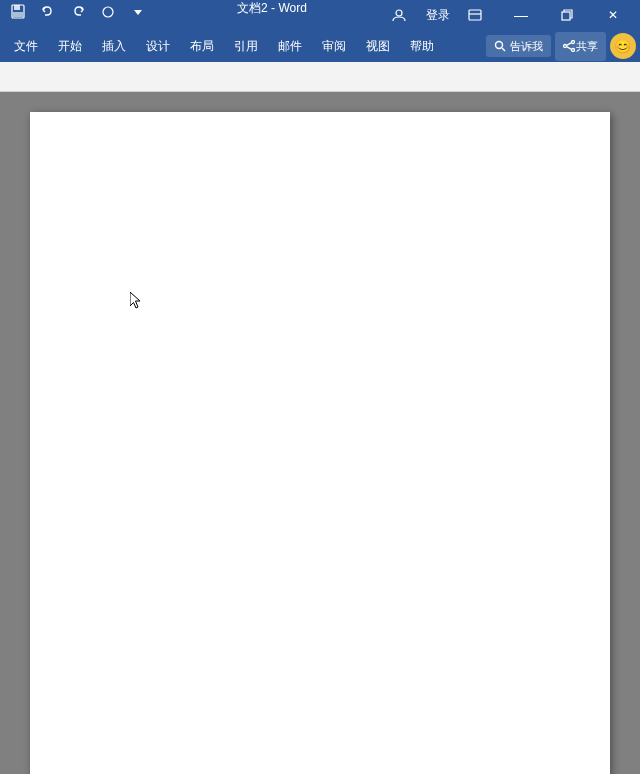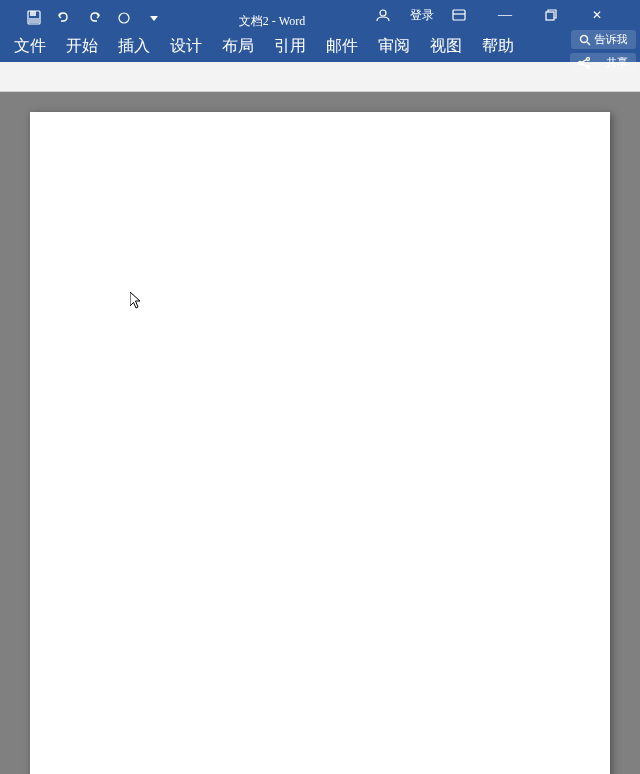--- a/index.html
+++ b/index.html
@@ -3,24 +3,23 @@
   <meta charset="utf-8">
   <style>
     * { margin: 0; padding: 0; box-sizing: border-box; }
     body { width: 640px; height: 774px; overflow: hidden; font-family: 'Microsoft YaHei', 'SimSun', sans-serif; background: #f0f0f0; }
 
     
     .title-bar {
       background: #2b579a;
       height: 30px;
       display: flex;
-      align-items: flex-end;
-      padding: 0 20px;
-      color: white;
-      font-family: Liberation Serif, serif;
+      align-items: flex-start;
+      padding: 0 4px;
+      color: white;
     }
     .title-bar-left {
       display: flex;
       align-items: center;
       gap: 2px;
       flex: 0 0 auto;
     }
     .title-bar-center {
       flex: 1;
       display: flex;
@@ -66,21 +65,21 @@
       background: #2b579a;
       height: 32px;
       display: flex;
       align-items: stretch;
       padding: 0 4px;
     }
     .menu-item {
       display: flex;
       align-items: center;
       padding: 0 10px;
-      font-size: 16px;
+      font-size: 12px;
       color: white;
       cursor: pointer;
       height: 100%;
     }
 
     
     .ribbon-area {
       background: #f3f3f3;
       height: 30px;
       border-bottom: 1px solid #d0d0d0;
@@ -227,31 +226,31 @@
   <div class="menu-item">
     <span>审阅</span>
   </div>
   <div class="menu-item">
     <span>视图</span>
   </div>
   <div class="menu-item">
     <span>帮助</span>
   </div>
 
-  <div style="margin-left:auto;display:flex;align-items:center;gap:4px;flex-direction:column;">
+  <div style="margin-left:auto;display:flex;align-items:center;gap:4px;">
 
     <div style="display:flex;align-items:center;background:rgba(255,255,255,0.15);border-radius:3px;padding:2px 8px;height:22px;cursor:pointer;">
       <svg width="12" height="12" viewBox="0 0 12 12" fill="none" stroke="white" stroke-width="1.4" style="margin-right:4px;">
         <circle cx="5" cy="5" r="3.5"></circle>
         <line x1="8" y1="8" x2="11" y2="11"></line>
       </svg>
       <span style="font-size:11px;color:white;">告诉我</span>
     </div>
 
-    <div style="display:flex;align-items:center;background:rgba(255,255,255,0.15);border-radius:3px;padding:2px 8px;height:22px;cursor:pointer;gap:16px;">
+    <div style="display:flex;align-items:center;background:rgba(255,255,255,0.15);border-radius:3px;padding:2px 8px;height:29px;cursor:pointer;gap:1px;">
       <svg width="12" height="12" viewBox="0 0 12 12" fill="none" stroke="white" stroke-width="1.3">
         <circle cx="10" cy="2" r="1.5"></circle>
         <circle cx="2" cy="6" r="1.5"></circle>
         <circle cx="10" cy="10" r="1.5"></circle>
         <line x1="3.5" y1="5.3" x2="8.5" y2="2.7"></line>
         <line x1="3.5" y1="6.7" x2="8.5" y2="9.3"></line>
       </svg>
       <span style="font-size:11px;color:white;">共享</span>
     </div>
 

